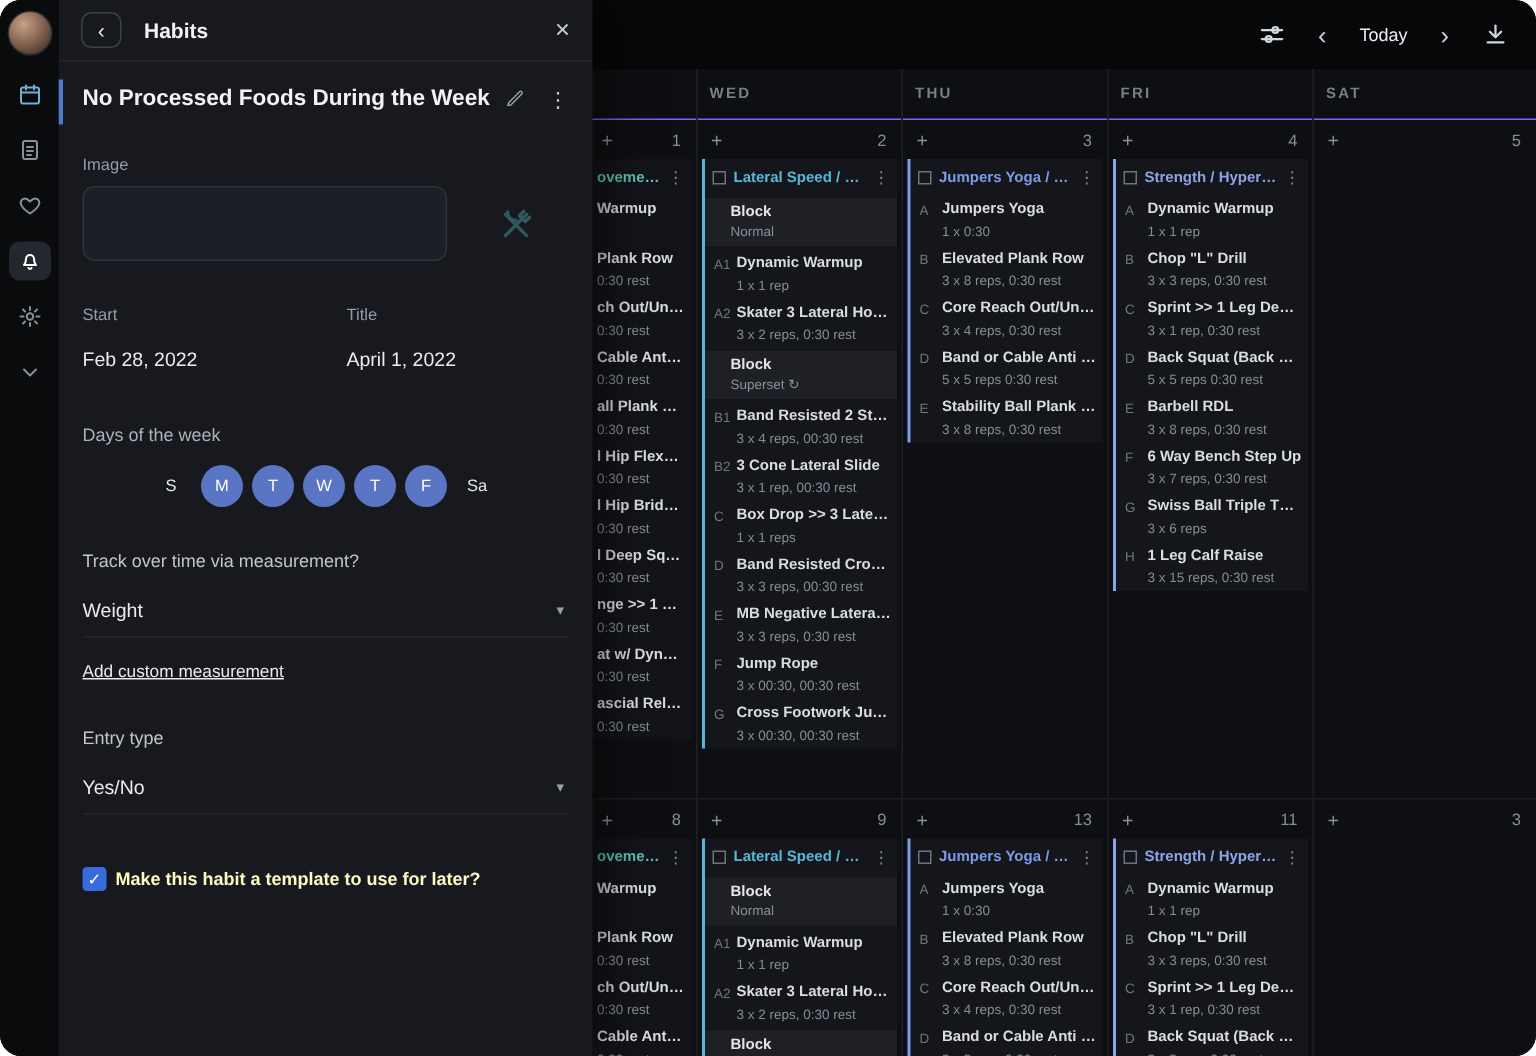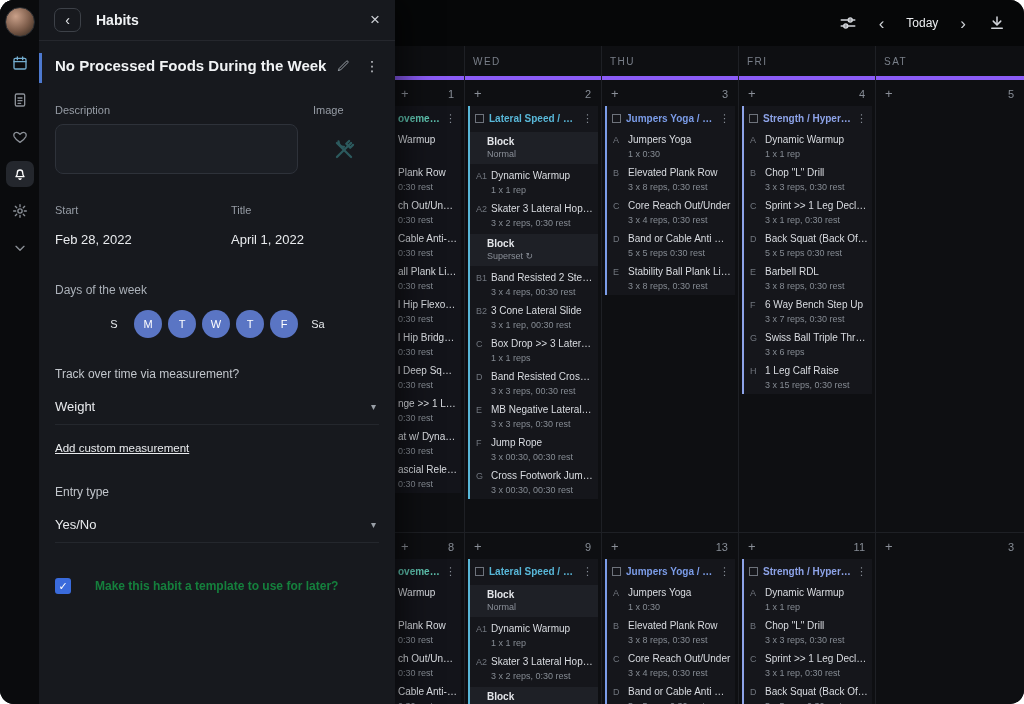--- a/index.html
+++ b/index.html
@@ -11,37 +11,37 @@
   .tb-btn { display:flex; align-items:center; justify-content:center; color:#d2d5da; cursor:pointer; }
   .tb-btn svg { width:18px; height:18px; stroke:currentColor; fill:none; stroke-width:2; stroke-linecap:round; stroke-linejoin:round; }
   .today-btn { font-size:12px; color:#eceef1; }
   .tb-chev { font-size:17px; line-height:1; color:#cfd3d8; }
 
   
   .cal { position:absolute; left:327px; top:46px; right:0; bottom:0; display:flex; background:#0e0f12; }
   .col { width:137px; border-left:1px solid #1e2025; }
   .col.first { border-left:none; }
   .col:last-child { width:167px; }
-  .col-header { height:34px; display:flex; align-items:center; padding-left:8px; font-size:10px; letter-spacing:1.5px; color:#797f89; border-bottom:4px solid #8b5cf6; }
+  .col-header { height:34px; display:flex; align-items:center; padding-left:8px; font-size:10px; letter-spacing:1.5px; color:#797f89; border-bottom:1px solid #8b5cf6;font-weight:bold; }
   .cell { height:453px; border-bottom:1px solid #1e2025; padding:0 2px; overflow:hidden; }
   .cell-head { display:flex; justify-content:space-between; align-items:center; padding:6px 8px 3px 7px; color:#878d96; }
   .plus { font-size:13px; color:#8a8f98; cursor:pointer; }
   .daynum { font-size:11px; }
   .card { margin:2px 1px; background:#15161b; border-left:2px solid var(--c,#58b7d8); }
   .card-title { display:flex; align-items:center; gap:5px; padding:6px 5px 5px 5px; }
   .cbx { width:9px; height:9px; border:1px solid #6e737c; flex:none; }
   .wtitle { flex:1; font-size:10px; font-weight:700; white-space:nowrap; overflow:hidden; text-overflow:ellipsis; }
   .kebab { color:#878d96; font-size:11px; flex:none; }
   .block { background:#1e2026; margin:2px 0; padding:4px 6px 5px 17px; }
   .bt { font-size:10px; font-weight:700; color:#e3e5e9; }
   .bs { font-size:9px; color:#8a8f98; margin-top:2px; }
   .ex { display:flex; padding:4px 4px 4px 6px; }
   .exl { width:15px; flex:none; font-size:9px; color:#70757e; padding-top:1px; }
   .exbody { flex:1; min-width:0; }
-  .exn { font-size:10px; font-weight:400; color:#d9dce1; white-space:nowrap; overflow:hidden; text-overflow:ellipsis; }
+  .exn { font-size:10px; font-weight:700; color:#d9dce1; white-space:nowrap; overflow:hidden; text-overflow:ellipsis; }
   .exs { font-size:9px; color:#868c94; margin-top:4px; min-height:10px; white-space:nowrap; overflow:hidden; }
   .col.sliver .cell-head { padding-left:72px; }
   .col.sliver .card { border-left:none; background:#13141a; }
   .col.sliver .card-title { padding-left:68px; }
   .col.sliver .ex { padding-left:68px; }
 
   
   .panel { position:absolute; left:39px; top:0; bottom:0; width:356px; background:#17191e; z-index:3; box-shadow:10px 0 28px rgba(0,0,0,.5); }
   .p-header { height:41px; display:flex; align-items:center; padding:0 15px; border-bottom:1px solid #25272d; }
   .back-btn { width:27px; height:24px; border:1px solid #3d4148; border-radius:7px; color:#e9ebee; display:flex; align-items:center; justify-content:center; font-size:14px; cursor:pointer; }
@@ -68,21 +68,21 @@
   .day { width:28px; height:28px; border-radius:50%; display:flex; align-items:center; justify-content:center; font-size:11px; color:#e5e8eb; cursor:pointer; }
   .day.active { background:#5a75c4; color:#fff; }
   .track-label { padding:29px 16px 0 16px; font-size:12px; color:#c2c6cc; }
   .select { display:flex; align-items:center; justify-content:space-between; margin:13px 16px 0 16px; padding:5px 3px 10px 0; border-bottom:1px solid #24272d; cursor:pointer; }
   .select .sval { font-size:13px; color:#e9ebee; }
   .schev { color:#9aa0a8; font-size:10px; }
   .add-custom { margin:17px 16px 0 16px; font-size:11.5px; color:#e9ebee; text-decoration:underline; display:inline-block; cursor:pointer; }
   .entry-label { padding:29px 16px 0 16px; font-size:12px; color:#c2c6cc; }
   .tmpl-row { display:flex; align-items:center; margin:35px 16px 0 16px; }
   .checkbox { width:16px; height:16px; border-radius:3px; background:#3a6bdc; color:#fff; font-size:11px; display:flex; align-items:center; justify-content:center; flex:none; cursor:pointer; }
-  .tmpl-label { margin-left:24px; font-size:12px; font-weight:700; color:#15803d; }
+  .tmpl-label { margin-left:6px; font-size:12px; font-weight:700; color:#fef9c3; }
 
   
   .sidebar { position:absolute; left:0; top:0; bottom:0; width:39px; background:#0a0b0d; z-index:4; display:flex; flex-direction:column; align-items:center; padding-top:7px; }
   .avatar { width:30px; height:30px; border-radius:50%; background:radial-gradient(circle at 35% 30%, #c9a089, #7a5a48 55%, #33291f 95%); border:1px solid #2a2d31; }
   .nav { margin-top:13px; display:flex; flex-direction:column; gap:11px; align-items:center; }
   .nav-item { width:28px; height:26px; display:flex; align-items:center; justify-content:center; color:#8b9097; cursor:pointer; }
   .nav-item svg { width:16px; height:16px; stroke:currentColor; fill:none; stroke-width:2; stroke-linecap:round; stroke-linejoin:round; }
   .nav-item.calendar { color:#74aed0; }
   .nav-item.active { background:#24272d; border-radius:7px; color:#ffffff; }
 </style>
@@ -585,21 +585,20 @@
       <span class="h-title">No Processed Foods During the Week</span>
       <span class="pencil">
         <svg viewBox="0 0 24 24">
             <path d="M3 21l3.6-.8L20 6.8a1.9 1.9 0 0 0-2.7-2.7L3.9 17.5 3 21z"></path>
           </svg>
       </span>
       <span class="h-kebab">⋮</span>
     </div>
 
     <div class="form-labels">
-      <span class="lab lab-desc">Description</span>
       <span class="lab">Image</span>
     </div>
     <div class="form-row">
       <textarea class="desc-input" style=""></textarea>
       <div class="img-tile">
         <svg viewBox="0 0 24 24">
           <g transform="rotate(45 12 12)">
               <line x1="12" y1="4" x2="12" y2="20"></line>
               <path d="M9.8 4v3.2M14.2 4v3.2M9.8 7.2h4.4"></path>
             </g>

